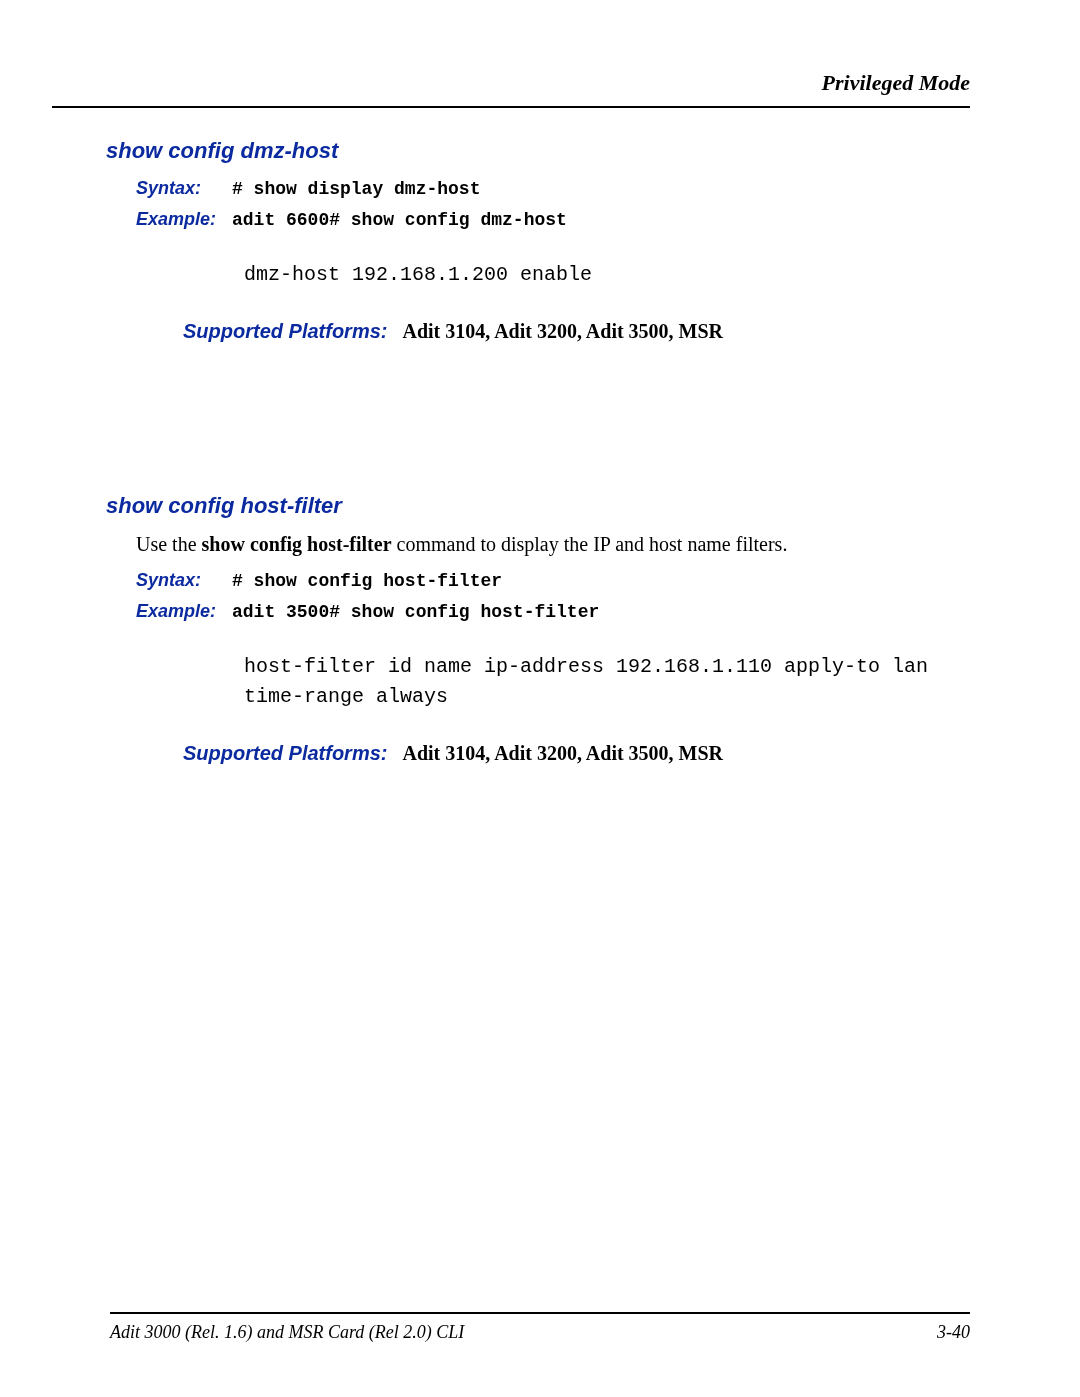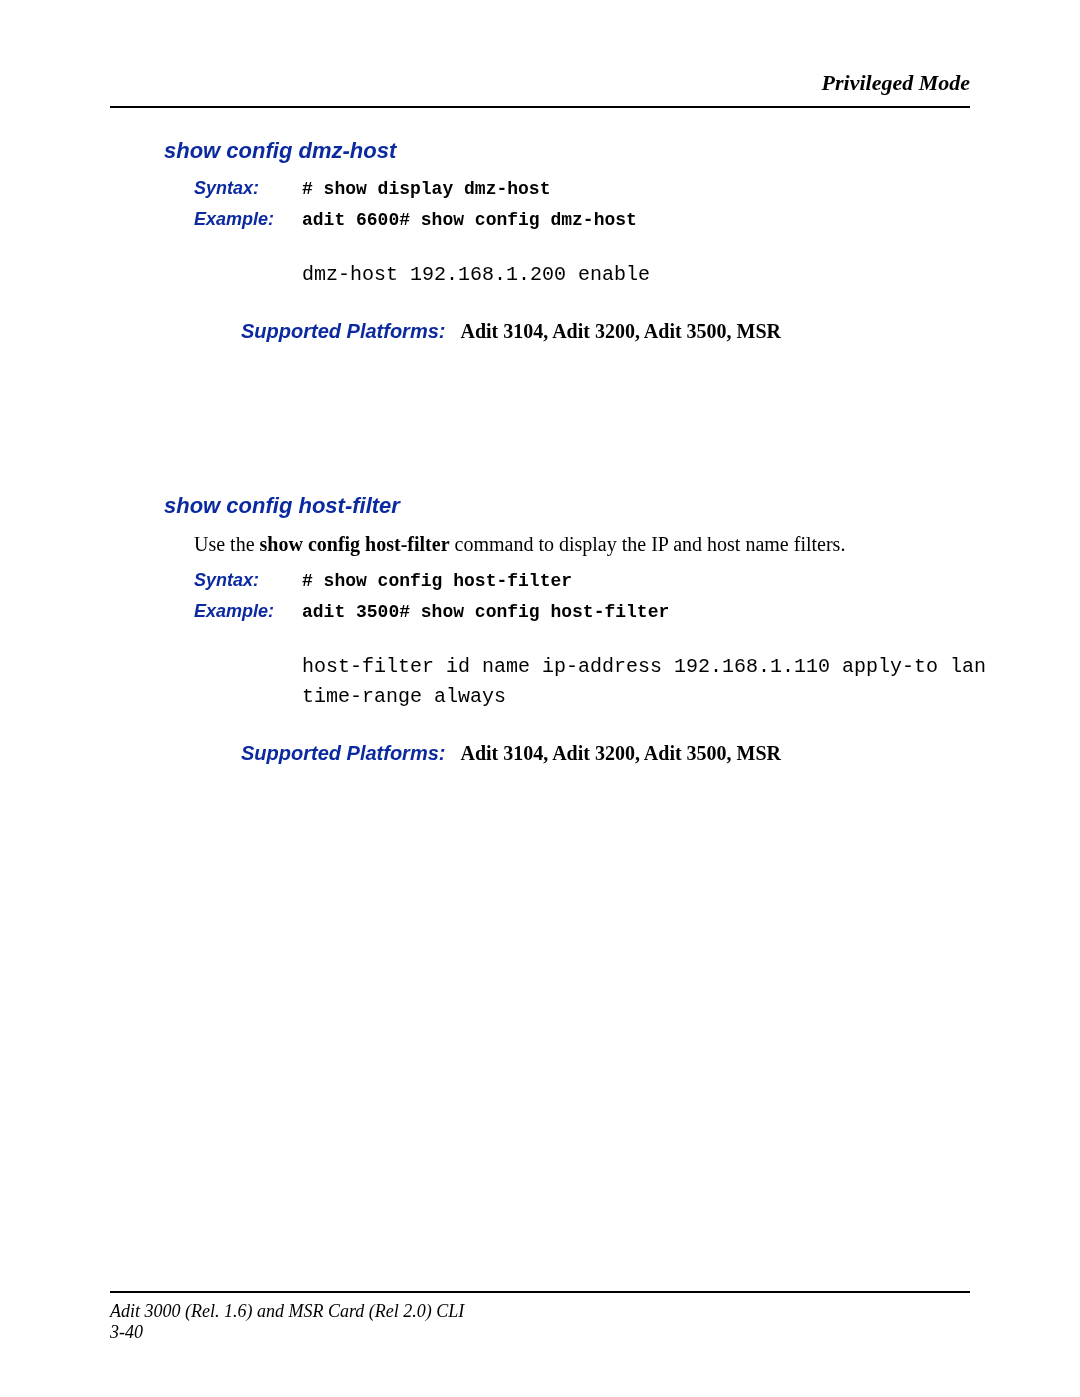--- a/index.html
+++ b/index.html
@@ -7,21 +7,21 @@
     padding: 0;
     background: #fff;
     font-family: "Times New Roman", Times, serif;
     color: #000;
     width: 1080px;
     height: 1397px;
     position: relative;
     box-sizing: border-box;
   }
   .page {
-    padding: 70px 110px 0 110px;
+    padding: 70px 110px 0 52px;
     box-sizing: border-box;
   }
   .header-mode {
     text-align: right;
     font-style: italic;
     font-weight: bold;
     font-size: 22px;
     margin-bottom: 10px;
   }
   .top-rule {
@@ -42,21 +42,20 @@
     margin: 0 0 14px 84px;
   }
   .body-text .cmd-bold {
     font-weight: bold;
   }
   .field-row {
     margin-left: 84px;
     font-size: 18px;
     display: flex;
     align-items: baseline;
-    gap: 12px;
     margin-bottom: 10px;
   }
   .field-label {
     color: #0b2aa0;
     font-family: Arial, Helvetica, sans-serif;
     font-weight: bold;
     font-style: italic;
     min-width: 96px;
   }
   .mono {
@@ -97,21 +96,20 @@
   .footer-rule {
     border: 0;
     border-top: 2px solid #000;
     margin: 0 0 8px 0;
   }
   .footer-row {
     display: flex;
     justify-content: space-between;
     font-style: italic;
     font-size: 18px;
-    flex-direction: column;
   }
 </style>
 </head>
 <body>
 
 <div class="page">
   <div class="header-mode">Privileged Mode</div>
   <hr class="top-rule">
 
   <div>

